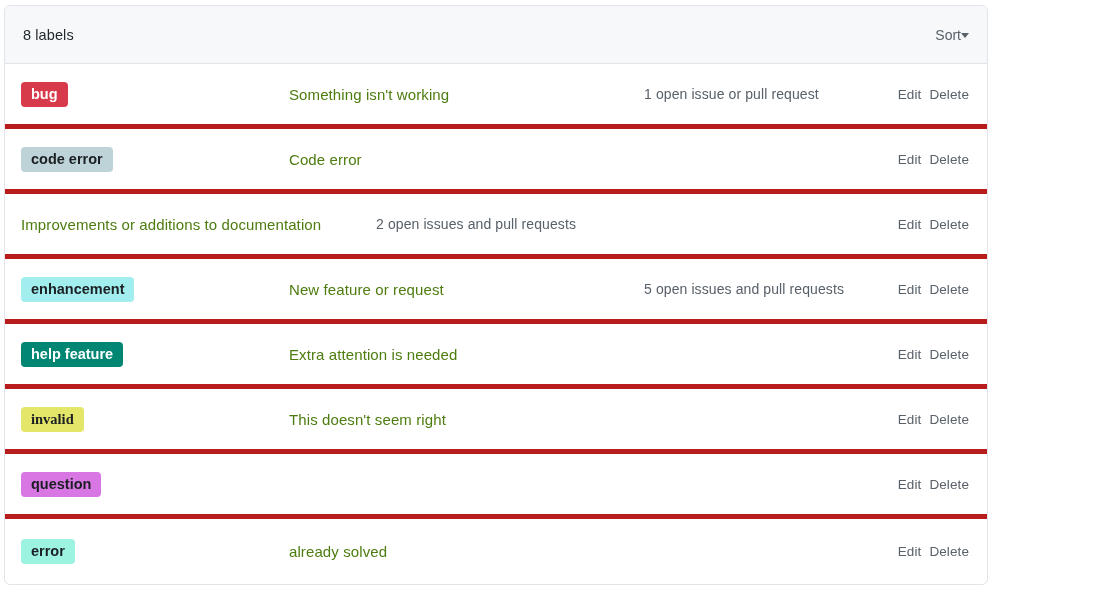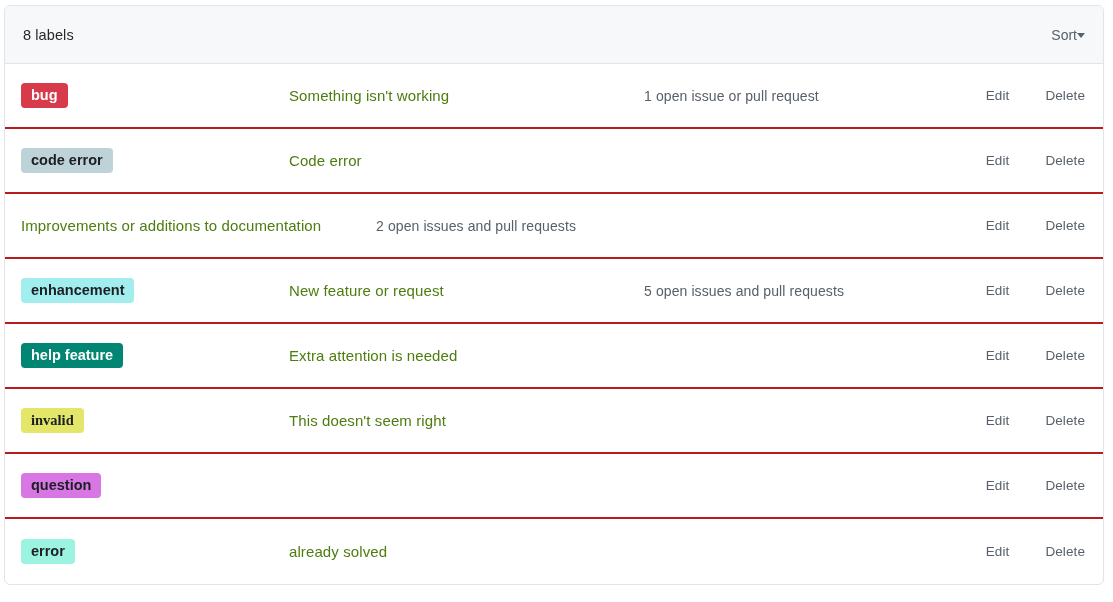--- a/index.html
+++ b/index.html
@@ -11,21 +11,21 @@
     overflow: hidden;
   }
   body {
     font-family: "Liberation Sans", sans-serif;
     -webkit-font-smoothing: antialiased;
   }
   .labels-container {
     position: absolute;
     left: 4px;
     top: 5px;
-    width: 1100px;
+    width: 984px;
     border: 1px solid #e1e4e8;
     border-radius: 6px;
     background: #ffffff;
     box-sizing: border-box;
     overflow: hidden;
   }
   
   .labels-header {
     display: flex;
     align-items: center;
@@ -56,21 +56,21 @@
     border-right: 4.5px solid transparent;
     border-top: 5px solid #586069;
     display: inline-block;
     margin-top: 2px;
   }
   
   .label-row {
     display: flex;
     align-items: center;
     height: 65px;
-    border-bottom: 2px solid #b91c1c;
+    border-bottom: 5px solid #b91c1c;
     box-sizing: border-box;
     padding: 0 18px 0 16px;
   }
   .label-row:last-child {
     border-bottom: none;
   }
   .col-chip {
     width: 268px;
     flex: 0 0 268px;
     display: flex;
@@ -86,21 +86,21 @@
   .col-count {
     flex: 1 1 auto;
     font-size: 14px;
     color: #586069;
     letter-spacing: .1px;
   }
   .col-actions {
     flex: 0 0 auto;
     display: flex;
     align-items: center;
-    gap: 36px;
+    gap: 8px;
     justify-content: flex-end;
   }
   .action-link {
     font-size: 13.5px;
     color: #586069;
     cursor: pointer;
     text-decoration: none;
     letter-spacing: .1px;
   }
   

